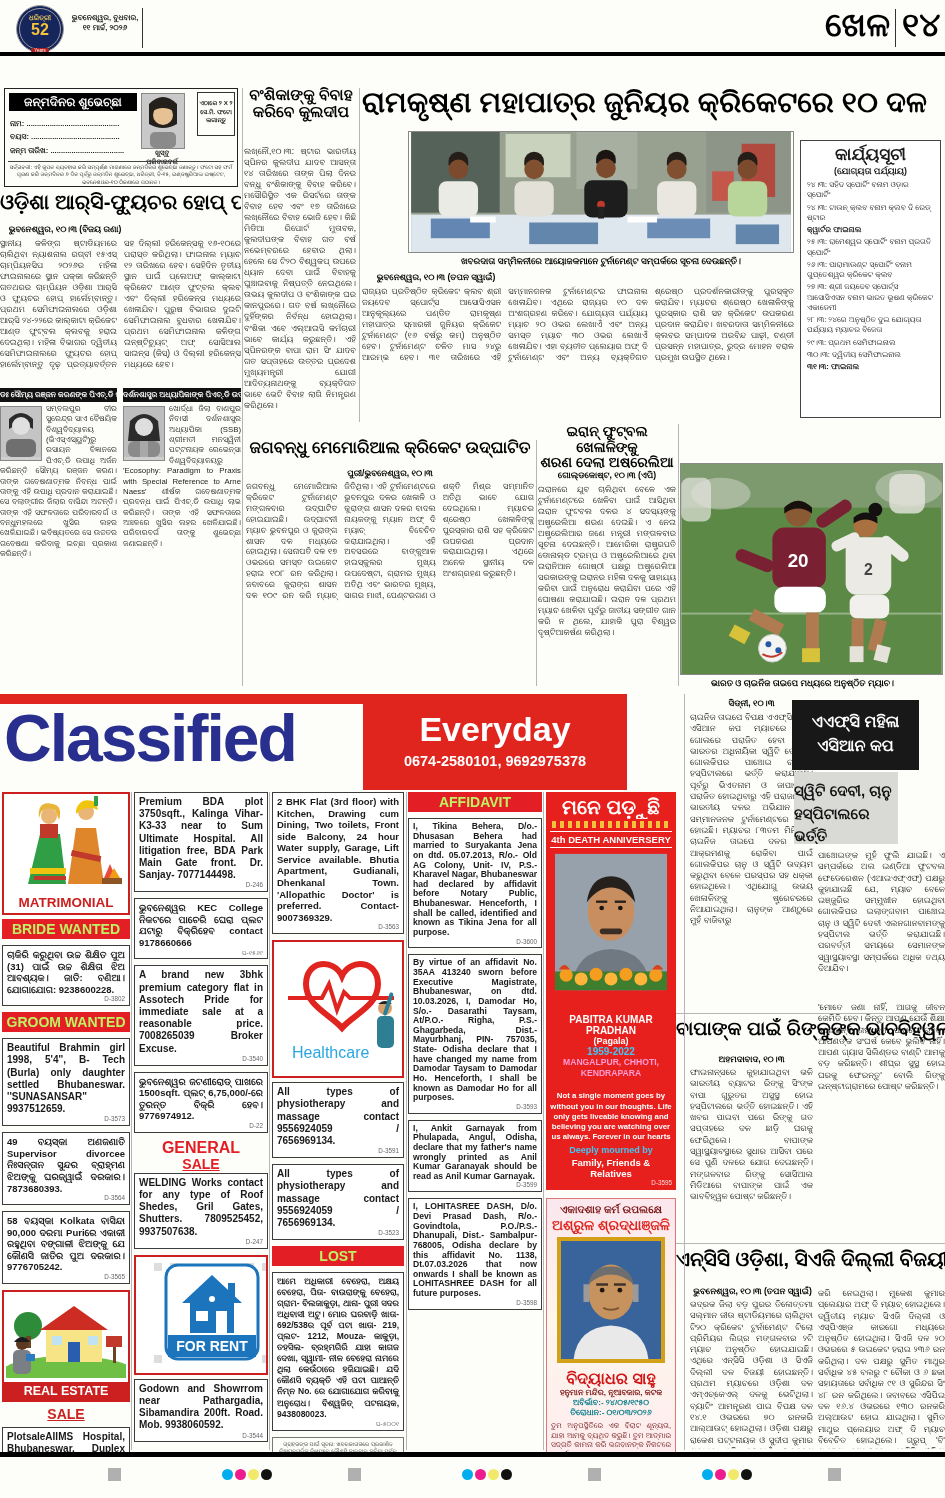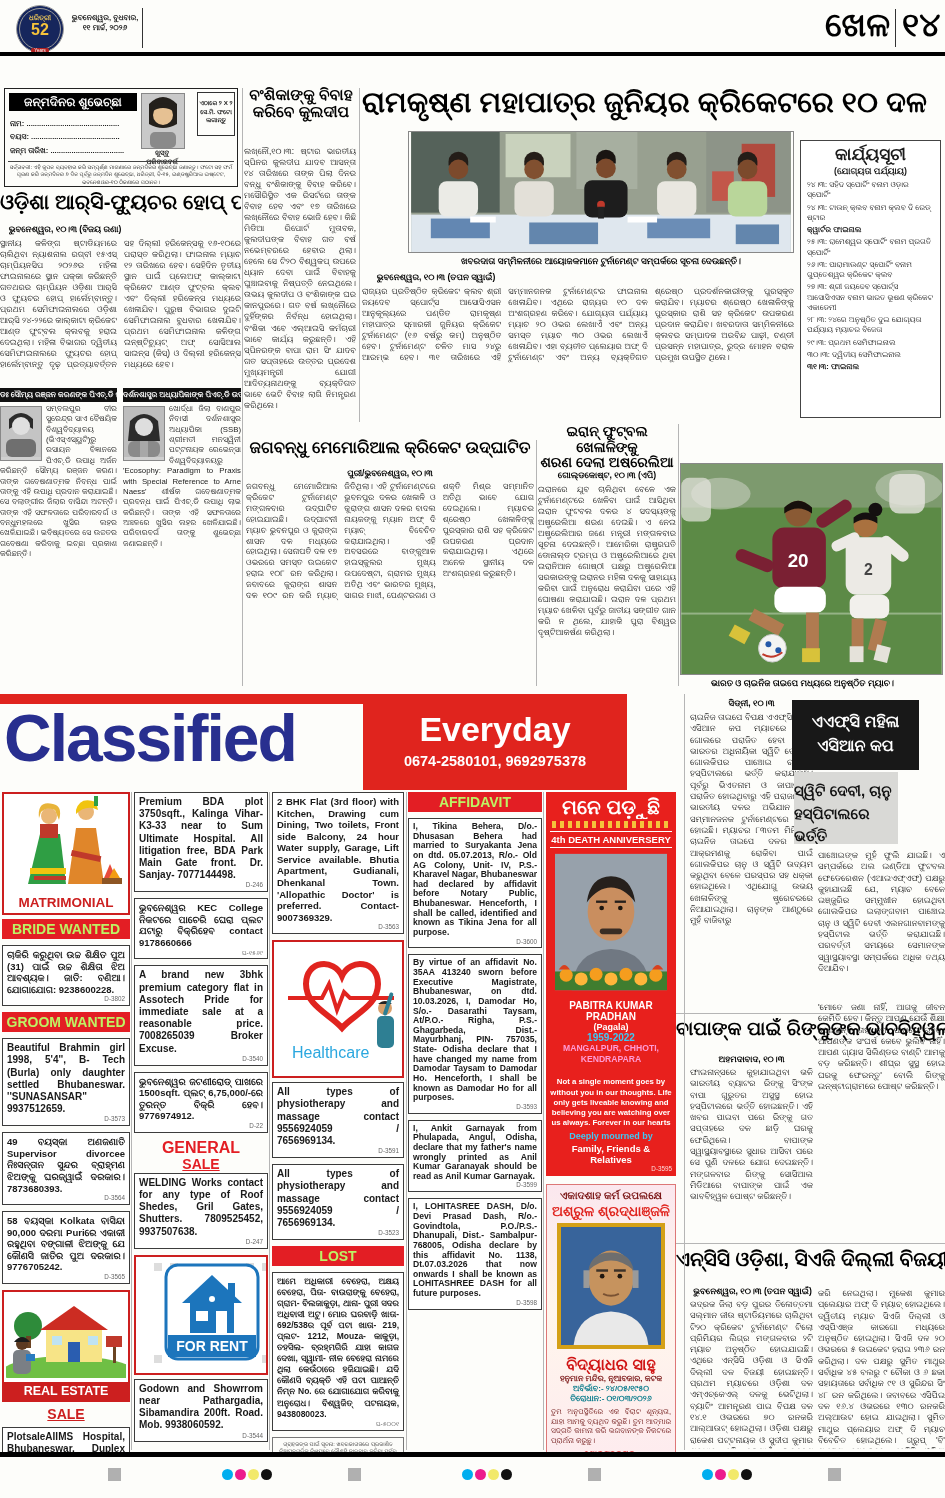--- a/index.html
+++ b/index.html
@@ -45,21 +45,21 @@
   .redlabel{color:#cc1f1f;font-weight:bold;font-size:13.5px;text-align:center;padding:1px 0 3px}
   .stripe{background:#cc1f1f;color:#fff;font-weight:bold;font-size:12.5px;text-align:center;padding:2px 0}
   .salelbl{color:#cc1f1f;font-weight:bold;font-size:14px;text-align:center;text-decoration:underline;margin:1px 0 5px}
   .genlbl{color:#e31e24;font-weight:bold;font-size:16px;text-align:center;line-height:1.1;margin:2px 0 1px}
   .disc{border:1px solid #777;padding:3px;font-size:5.6px;line-height:1.35;text-align:center;color:#333}
   
   .mem1{background:#e8201d;color:#fff;padding:4px;box-sizing:border-box;margin-bottom:8px}
   .mem1 .t1{font-size:20px;font-weight:bold;text-align:center;overflow:hidden;white-space:nowrap}
   .flames{height:7px;margin:2px 2px 3px;background:repeating-linear-gradient(90deg,#f5c33b 0 4px,#e8201d 4px 8px)}
   .mem1 .anniv{font-size:9.5px;font-weight:bold;text-align:center;border-top:1px solid #fff;border-bottom:1px solid #fff;padding:2px 0;margin-bottom:4px}
-  .mem1 .nm{font-size:10px;font-weight:bold;text-align:center;margin-top:4px}
+  .mem1 .nm{font-size:10px;font-weight:bold;text-align:center;margin-top:18px}
   .mem1 .al{font-size:9px;font-weight:bold;text-align:center}
   .mem1 .yr{color:#3fc8f5;font-weight:bold;font-size:10px;text-align:center}
   .mem1 .pl{color:#ff9bd5;font-weight:bold;font-size:8.6px;text-align:center;line-height:1.25}
   .mem1 .msg{font-size:7.8px;font-weight:bold;text-align:center;line-height:1.3;margin-top:13px}
   .mem1 .dm{color:#3fc8f5;font-weight:bold;font-size:9px;text-align:center;margin-top:3px}
   .mem1 .fam{font-size:9.5px;font-weight:bold;text-align:center;margin-top:2px}
   
   .mem2{border:1px solid #d77;background:linear-gradient(180deg,#fbe7ee,#fff6ec 40%,#fde9ef);padding:4px;box-sizing:border-box}
   .mem2 .oc{color:#7a1515;font-weight:bold;font-size:10.5px;text-align:center;white-space:nowrap;overflow:hidden}
   .mem2 .tt{color:#e0241e;font-weight:bold;font-size:14px;text-align:center;white-space:nowrap;overflow:hidden;margin:1px 0 3px}

